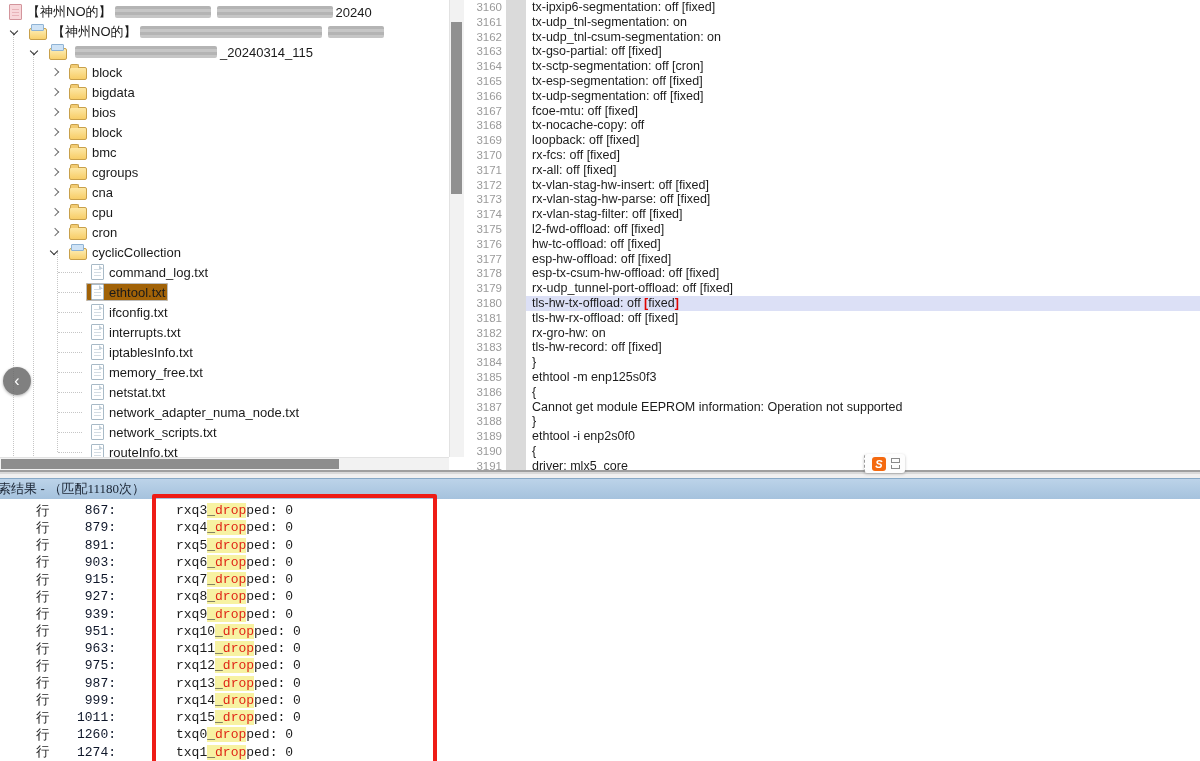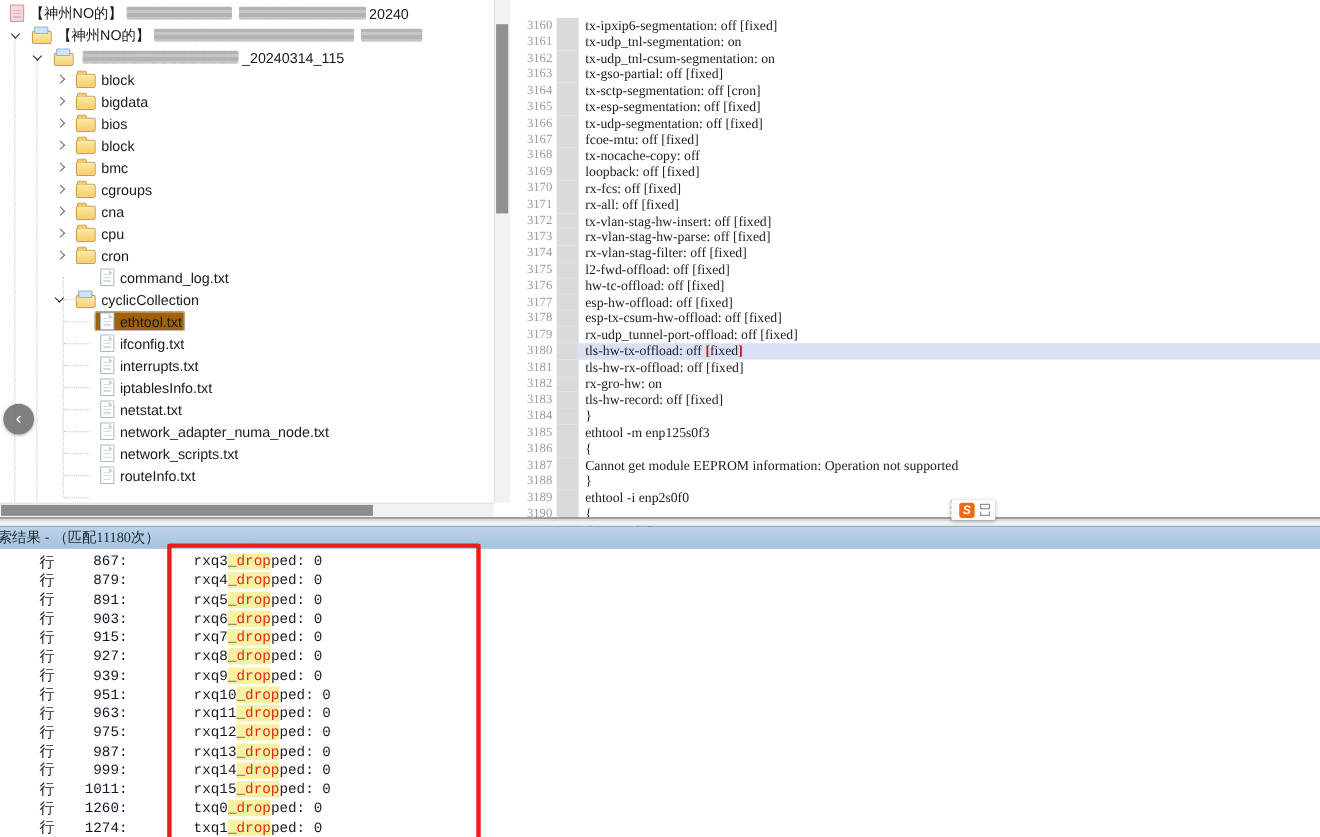--- a/index.html
+++ b/index.html
@@ -38,22 +38,22 @@
   .vthumb{position:absolute;left:1px;top:22px;width:11px;height:172px;background:#909090;}
   .htrack{position:absolute;left:0;top:457px;width:449px;height:13px;background:#f2f2f2;border-top:1px solid #e2e2e2;}
   .hthumb{position:absolute;left:1px;top:1px;width:338px;height:10px;background:#8d8d8d;}
 
   
   .collapse-btn{position:absolute;left:3px;top:367px;width:28px;height:28px;border:none;border-radius:50%;
                 background:rgba(100,100,100,.82);color:#fff;font-size:16px;line-height:26px;text-align:center;
                 box-shadow:0 1px 3px rgba(0,0,0,.3);padding:0;cursor:pointer;}
 
   
-  .editor{position:absolute;left:466px;top:16px;width:734px;height:494px;background:#fff;overflow:hidden;
-          font-family:Liberation Serif, serif;font-size:12.5px;}
+  .editor{position:absolute;left:466px;top:0;width:734px;height:494px;background:#fff;overflow:hidden;
+          font-family:Liberation Sans, sans-serif;font-size:12.5px;}
   .eline{display:flex;height:14.8px;line-height:14.8px;white-space:pre;}
   .lnum{width:36px;text-align:right;padding-right:4px;color:#9a9a9a;font-size:11.5px;flex:none;}
   .lgap{width:20px;background:#dadada;flex:none;}
   .lcode{flex:1;padding-left:6px;color:#1c1c1c;}
   .eline.current .lcode{background:#dce0f6;}
   .rb{color:#e00500;font-weight:bold;}
 
   
   .splitter{position:absolute;left:0;top:470px;width:1200px;height:8px;
             background:linear-gradient(#9f9f9f 0 2px,#d9d9d9 2px 4px,#f0f0f0 4px 100%);}
@@ -207,38 +207,38 @@
   </div>
         <div class="trow" style="padding-left: 48px;">
     <span class="chev r"></span>
     <span class="hitbox">
       <span class="ticon icon-folder"></span>
       <span class="tlabel">cron</span>
       <span class="blurs"></span>
       <span class="tsuffix"></span>
     </span>
   </div>
-        <div class="trow" style="padding-left: 68px;">
-    <span class="chev"></span>
-    <span class="hitbox">
-      <span class="ticon icon-file"></span>
-      <span class="tlabel">command_log.txt</span>
-      <span class="blurs"></span>
-      <span class="tsuffix"></span>
-    </span>
-  </div>
         <div class="trow" style="padding-left: 48px;">
     <span class="chev d"></span>
     <span class="hitbox">
       <span class="ticon icon-folder-open"></span>
       <span class="tlabel">cyclicCollection</span>
       <span class="blurs"></span>
       <span class="tsuffix"></span>
     </span>
   </div>
+        <div class="trow" style="padding-left: 68px;">
+    <span class="chev"></span>
+    <span class="hitbox">
+      <span class="ticon icon-file"></span>
+      <span class="tlabel">command_log.txt</span>
+      <span class="blurs"></span>
+      <span class="tsuffix"></span>
+    </span>
+  </div>
         <div class="trow sel" style="padding-left: 68px;">
     <span class="chev"></span>
     <span class="hitbox">
       <span class="ticon icon-file"></span>
       <span class="tlabel">ethtool.txt</span>
       <span class="blurs"></span>
       <span class="tsuffix"></span>
     </span>
   </div>
         <div class="trow" style="padding-left: 68px;">
@@ -257,20 +257,29 @@
       <span class="tlabel">interrupts.txt</span>
       <span class="blurs"></span>
       <span class="tsuffix"></span>
     </span>
   </div>
         <div class="trow" style="padding-left: 68px;">
     <span class="chev"></span>
     <span class="hitbox">
       <span class="ticon icon-file"></span>
       <span class="tlabel">iptablesInfo.txt</span>
+      <span class="blurs"></span>
+      <span class="tsuffix"></span>
+    </span>
+  </div>
+        <div class="trow" style="padding-left: 68px;">
+    <span class="chev"></span>
+    <span class="hitbox">
+      <span class="ticon icon-file"></span>
+      <span class="tlabel">memory_free.txt</span>
       <span class="blurs"></span>
       <span class="tsuffix"></span>
     </span>
   </div>
         <div class="trow" style="padding-left: 68px;">
     <span class="chev"></span>
     <span class="hitbox">
       <span class="ticon icon-file"></span>
       <span class="tlabel">netstat.txt</span>
       <span class="blurs"></span>

